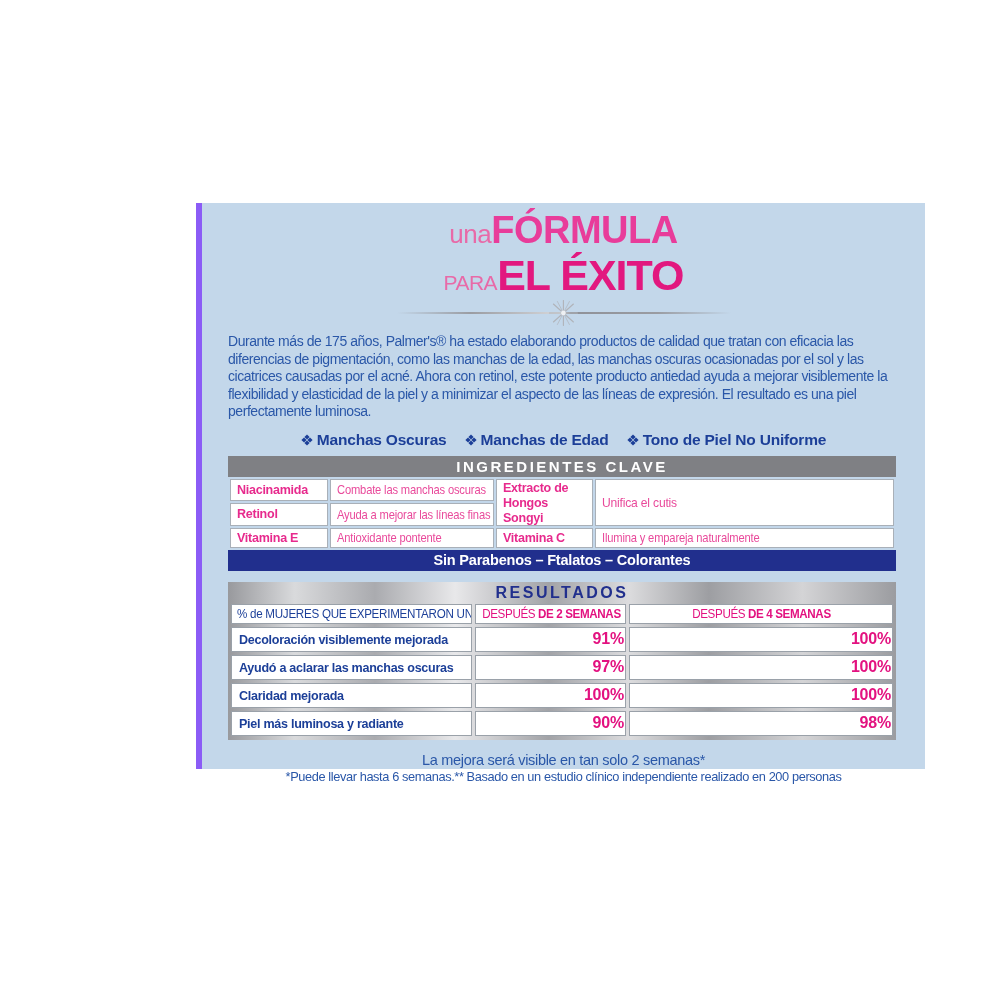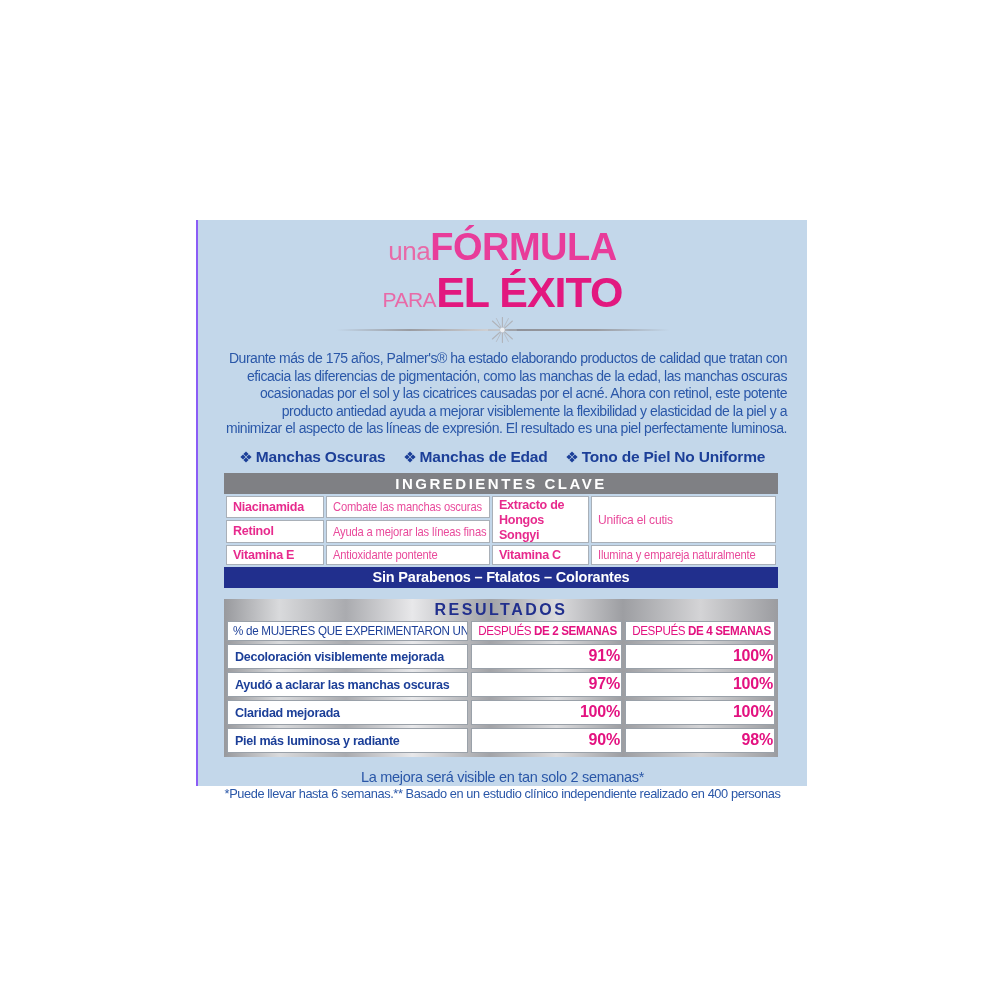--- a/index.html
+++ b/index.html
@@ -3,23 +3,23 @@
 <meta charset="utf-8">
 <style>
   html,body{margin:0;padding:0;}
   body{
     width:1000px;height:1000px;position:relative;
     background:#ffffff;
     font-family:"Liberation Sans","DejaVu Sans",sans-serif;
     -webkit-font-smoothing:antialiased;
   }
   .card{
-    position:absolute;left:196px;top:220px;width:611px;height:566px;
+    position:absolute;left:196px;top:203px;width:729px;height:566px;
     background:var(--card-bg,#c3d7ea);
-    border-left:2px solid #8b5cf6;
+    border-left:6px solid #8b5cf6;
     box-sizing:border-box;
   }
   
   .title-wrap{padding-top:10px;text-align:center;line-height:1;}
   .t-line1{display:block;line-height:34px;}
   .t-line2{display:block;line-height:38px;margin-top:1px;}
   .t-small{font-size:26px;color:var(--pink-light,#e86aa8);font-weight:400;letter-spacing:-0.5px;}
   .t-small2{font-size:21px;color:var(--pink-light,#e86aa8);font-weight:400;letter-spacing:-0.5px;}
   .t-big1{font-size:38px;color:var(--magenta,#e83c9a);font-weight:600;letter-spacing:-0.5px;}
   .t-big2{font-size:43px;color:var(--magenta-dark,#e2187f);font-weight:800;letter-spacing:-1px;}
@@ -29,21 +29,21 @@
     position:absolute;left:50%;top:7px;transform:translateX(-50%);
     width:334px;height:2px;
     background:linear-gradient(90deg,rgba(154,156,162,0) 0%,#9a9ca2 22%,#d7d8db 49%,#8f9198 52%,#9a9ca2 78%,rgba(154,156,162,0) 100%);
   }
   .flare-star{position:absolute;left:50%;top:-5px;transform:translateX(-52%);}
   
   .intro{
     margin:12px 20px 0 26px;
     font-size:14px;letter-spacing:-0.45px;line-height:17.5px;
     color:var(--body-blue,#2a57a8);
-    text-align:right;
+    text-align:left;
   }
   
   .bullets{margin-top:10px;text-align:center;color:var(--navy,#1c3f98);
     font-weight:700;font-size:15.5px;letter-spacing:-0.2px;}
   .bullet{display:inline-block;margin:0 7px;white-space:nowrap;}
   .bullet svg{vertical-align:-1px;margin-right:4px;}
   
   .ing-section{margin:7px 29px 0 26px;}
   .bar{height:21px;line-height:21px;text-align:center;}
   .gray-bar{background:var(--gray-bar,#7f8084);color:#ffffff;font-weight:700;
@@ -200,15 +200,15 @@
       <tr class="res-row">
         <td class="row-label"><span class="fit93">Piel más luminosa y radiante</span></td>
         <td class="pct">90%</td>
         <td class="pct">98%</td>
       </tr>
     </tbody>
       </table>
   </div>
 
   <div class="footer-claim">La mejora será visible en tan solo 2 semanas*</div>
-  <div class="footer-note">*Puede llevar hasta 6 semanas.** Basado en un estudio clínico independiente realizado en 400 personas</div>
+  <div class="footer-note">*Puede llevar hasta 6 semanas.** Basado en un estudio clínico independiente realizado en 200 personas</div>
 
 </div>
 
 </body></html>

